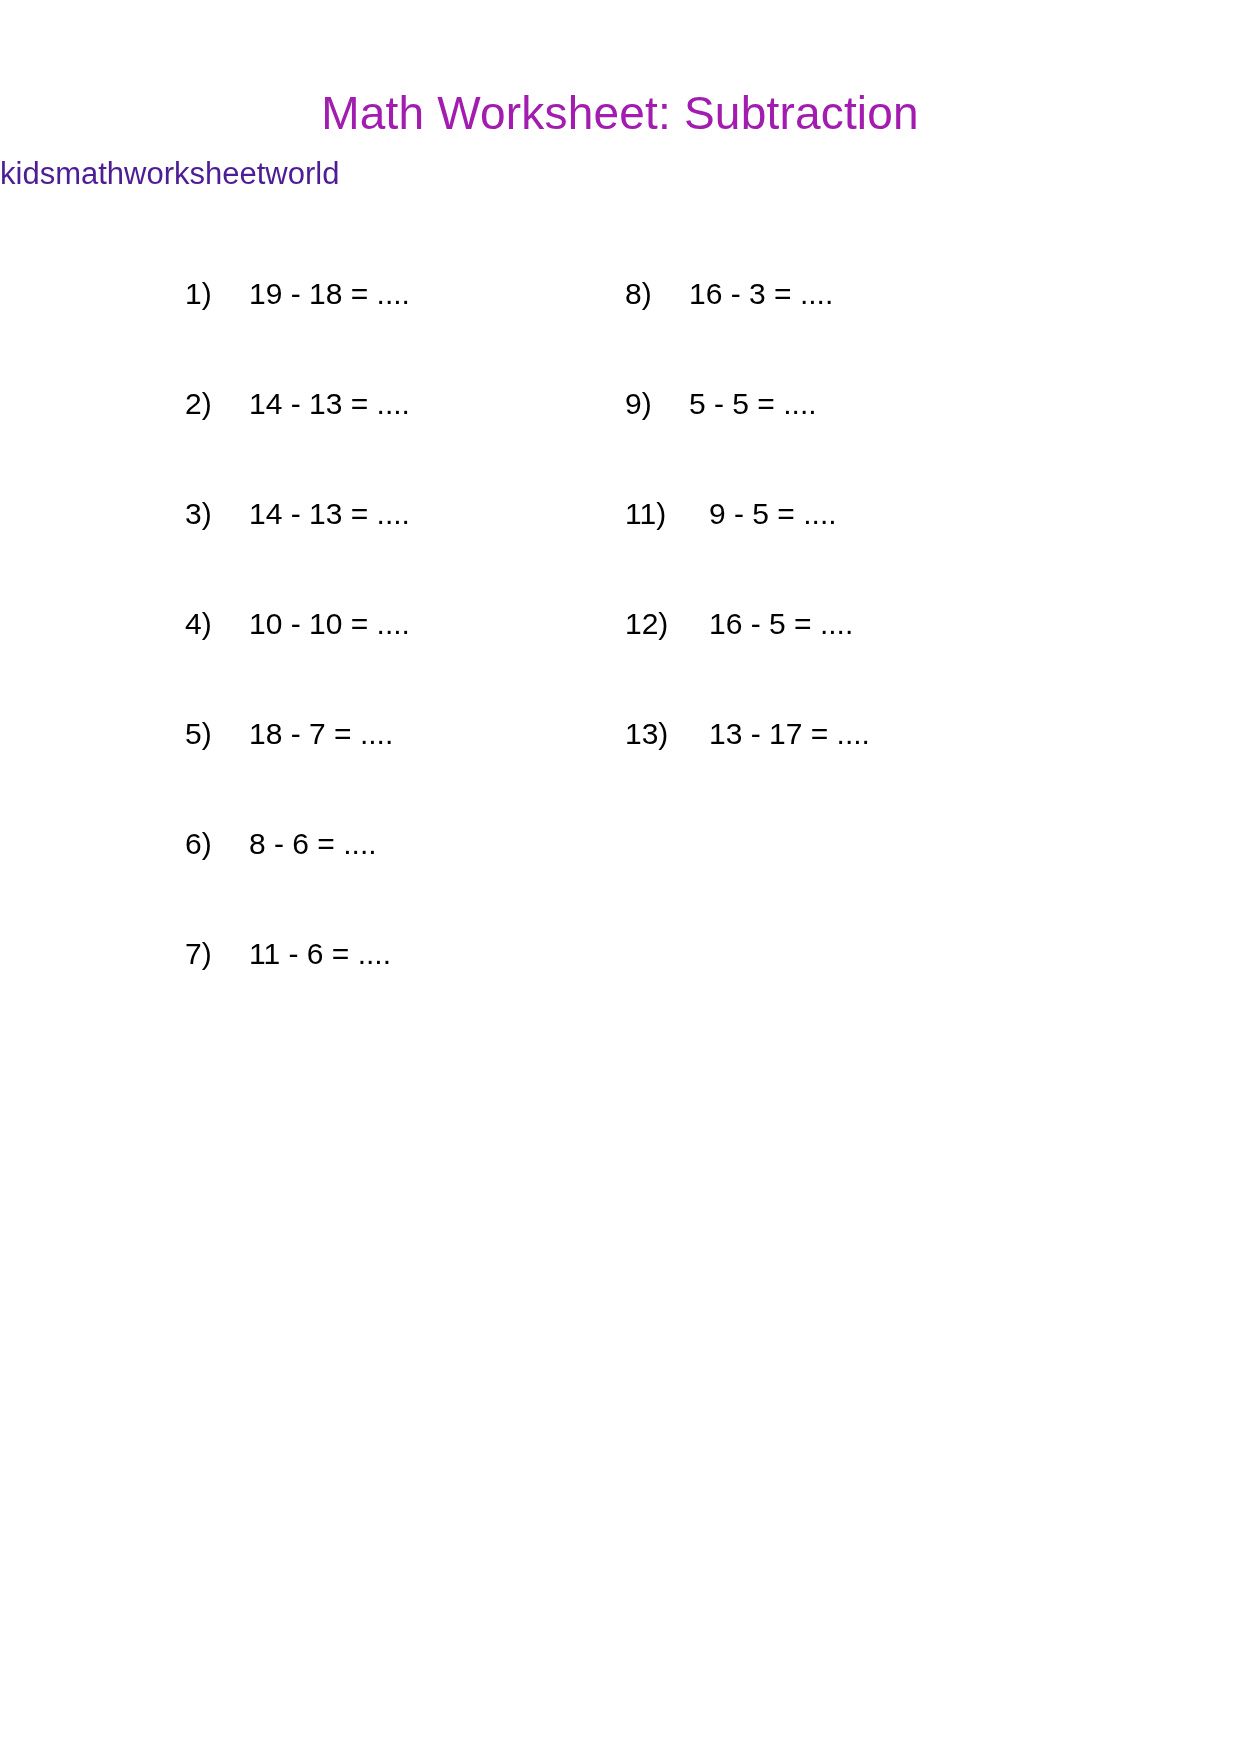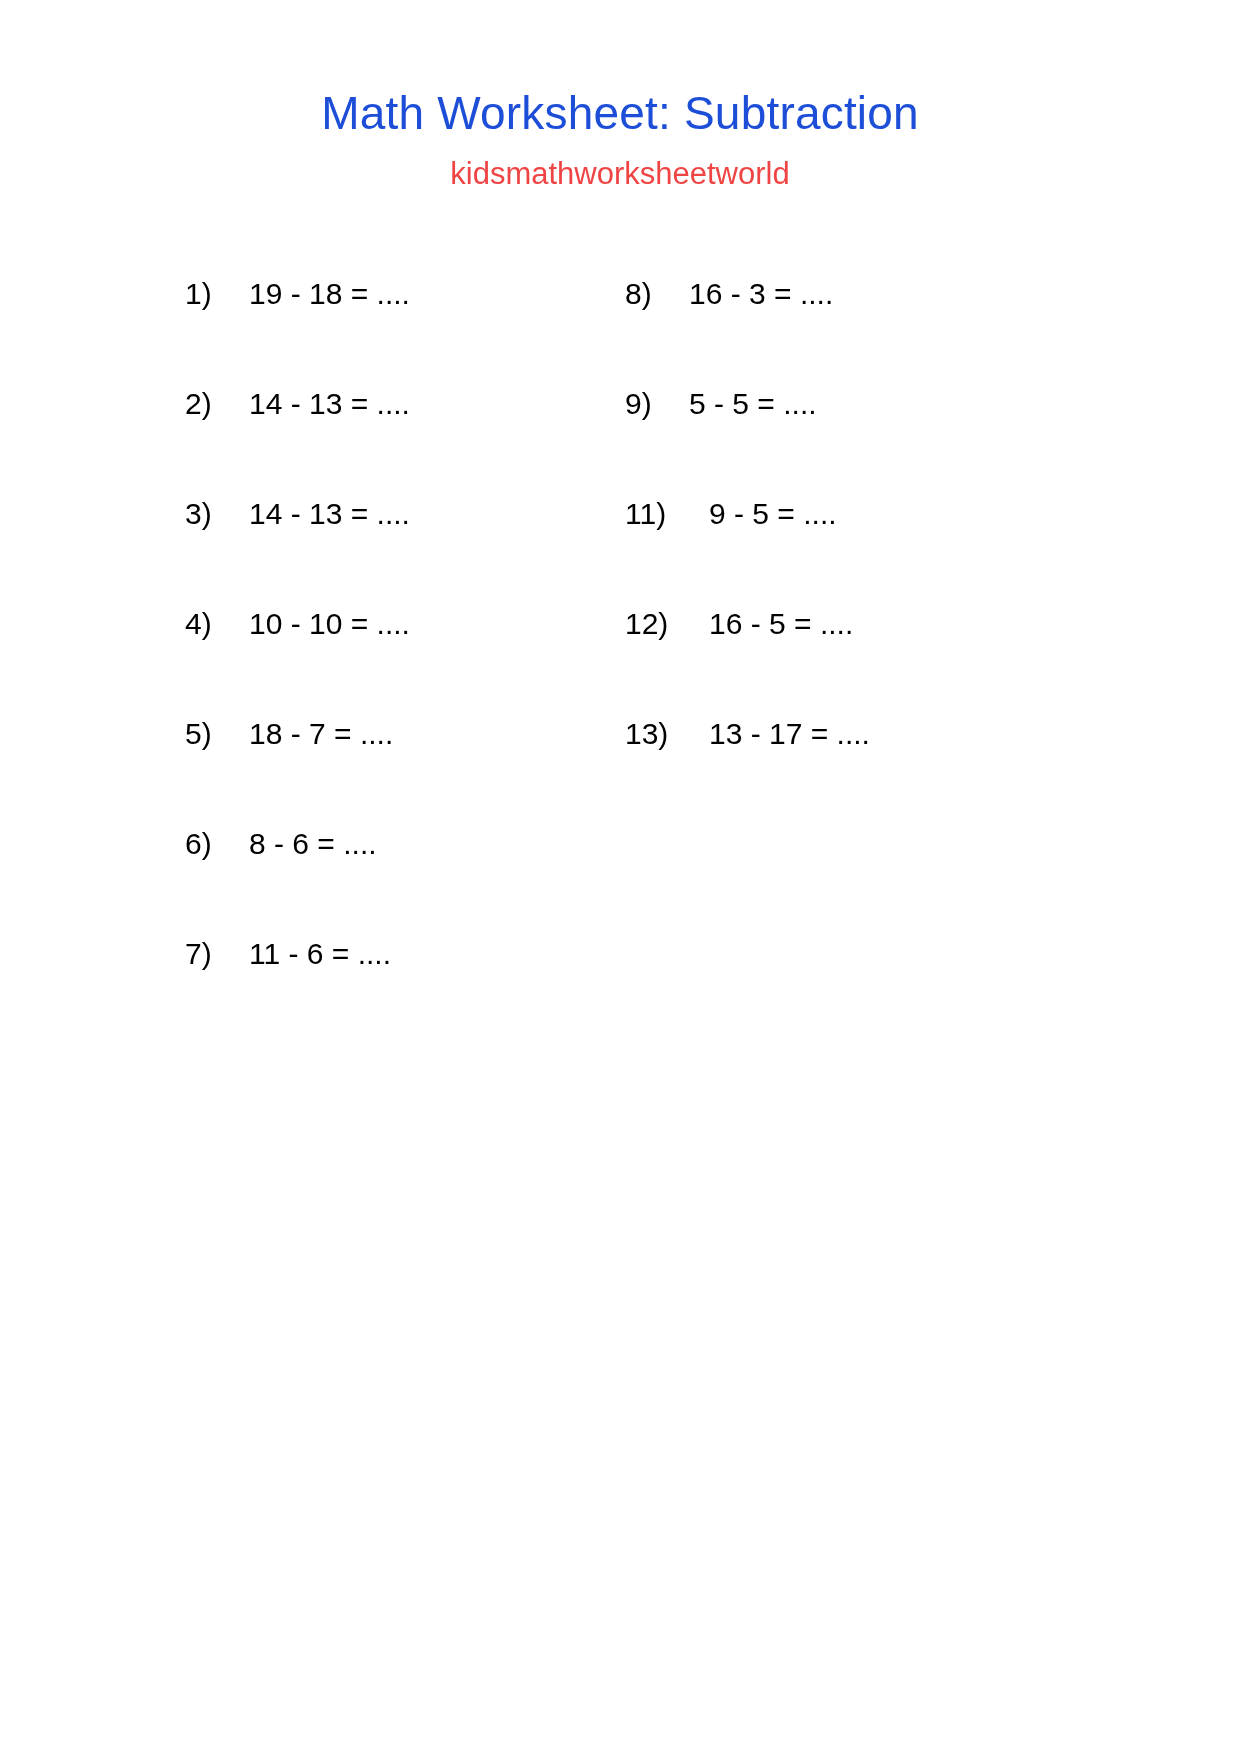--- a/index.html
+++ b/index.html
@@ -23,27 +23,26 @@
     position: relative;
   }
   .title {
     text-align: center;
     font-size: 46px;
     font-weight: 400;
     letter-spacing: 0.2px;
     margin: 0;
     padding-top: 88px;
     line-height: 1.1;
-    color: #1d4ed8;
+    color: #a21caf;
   }
   .subtitle {
-    text-align: center;
     font-size: 31px;
     font-weight: 400;
-    color: #ef4444;
+    color: #4c1d95;
     margin: 0;
     padding-top: 18px;
     line-height: 1.1;
   }
   .problems {
     margin-top: 86px;
     padding-left: 185px;
     padding-right: 60px;
     display: flex;
     flex-direction: row;

